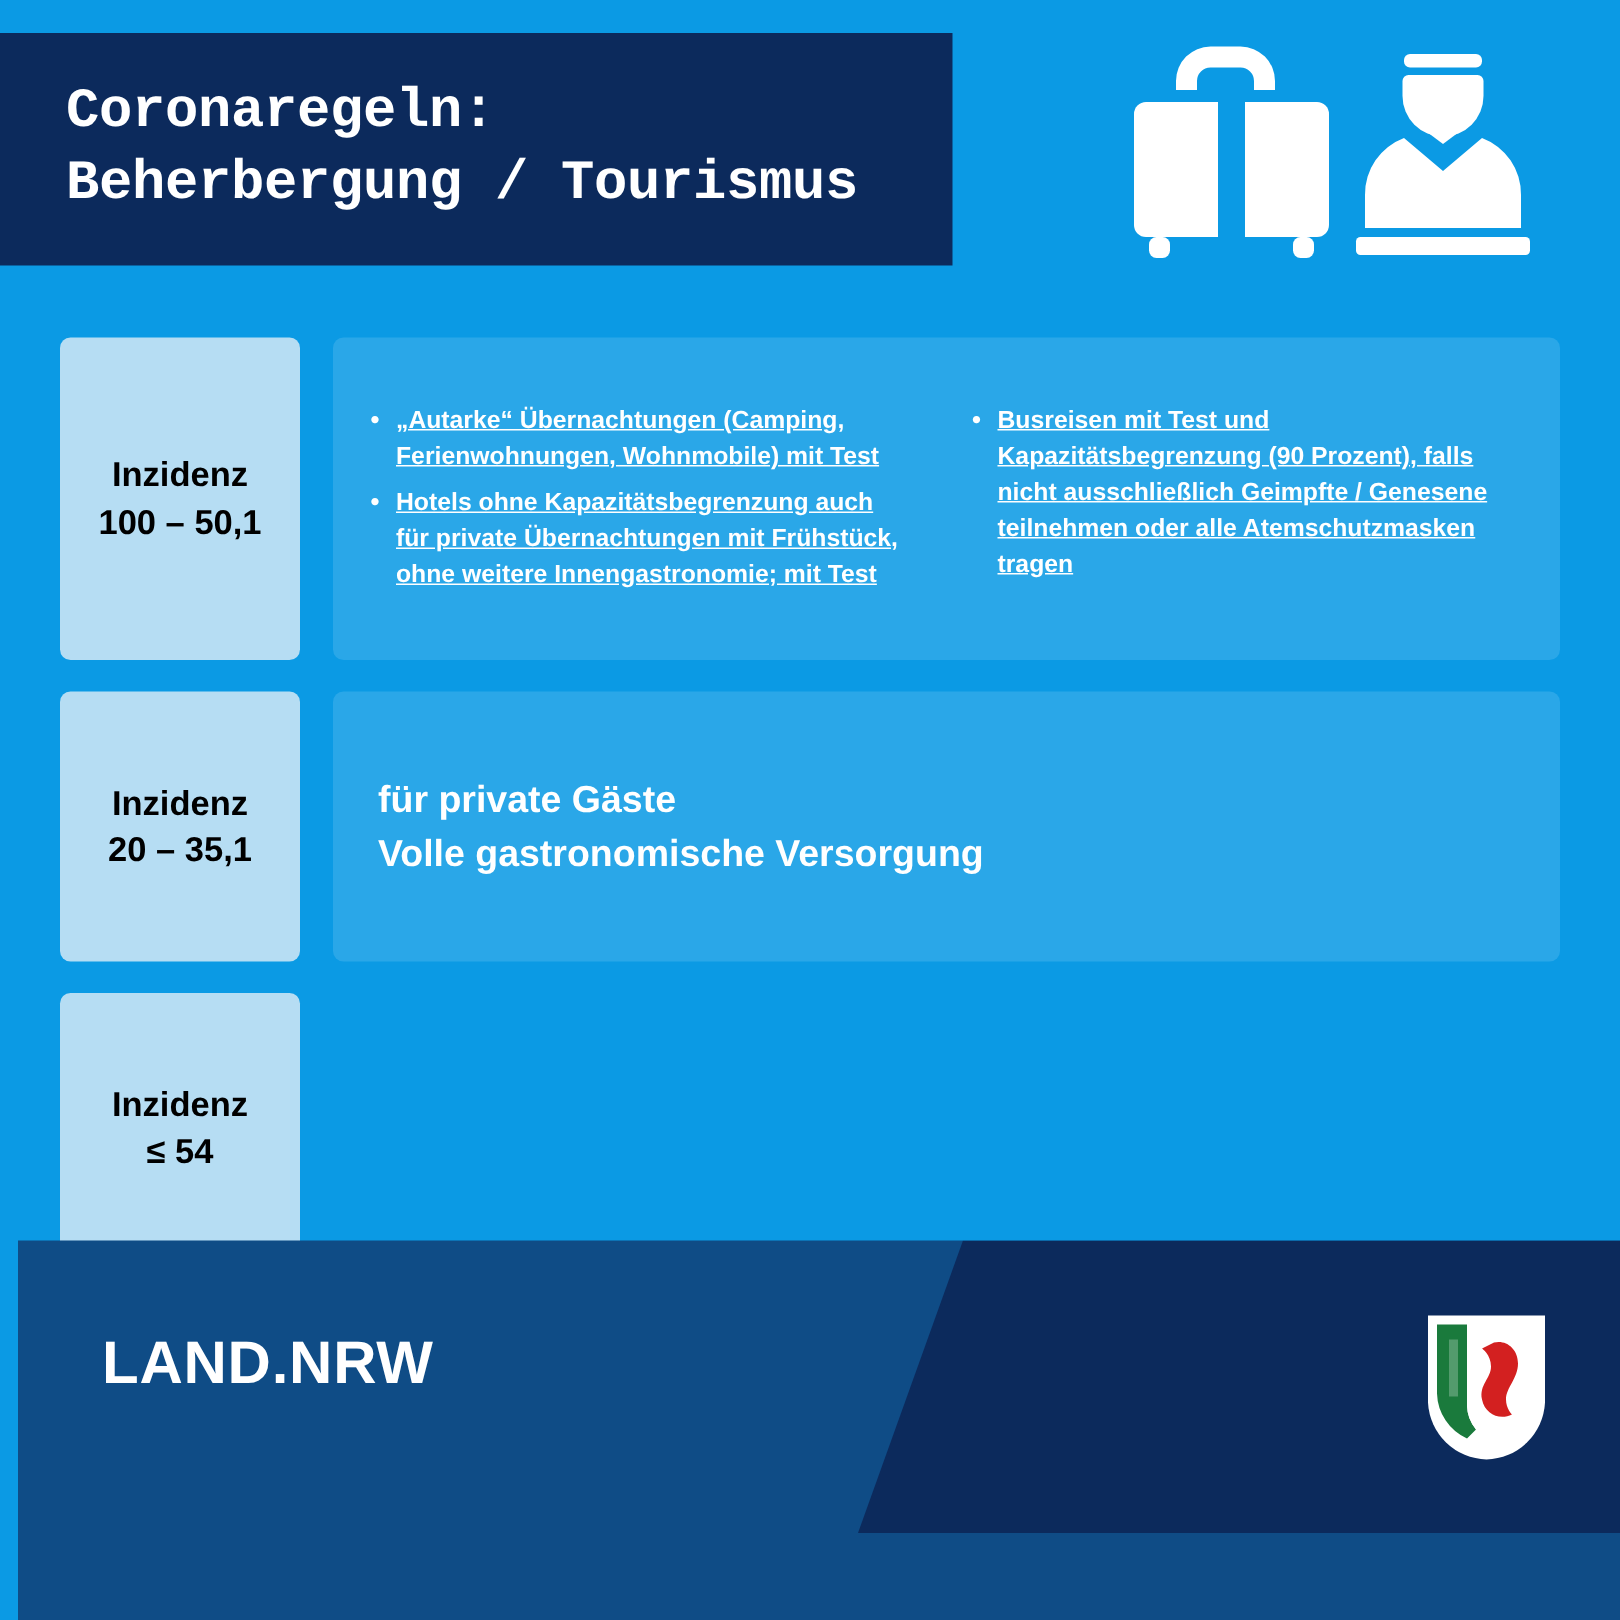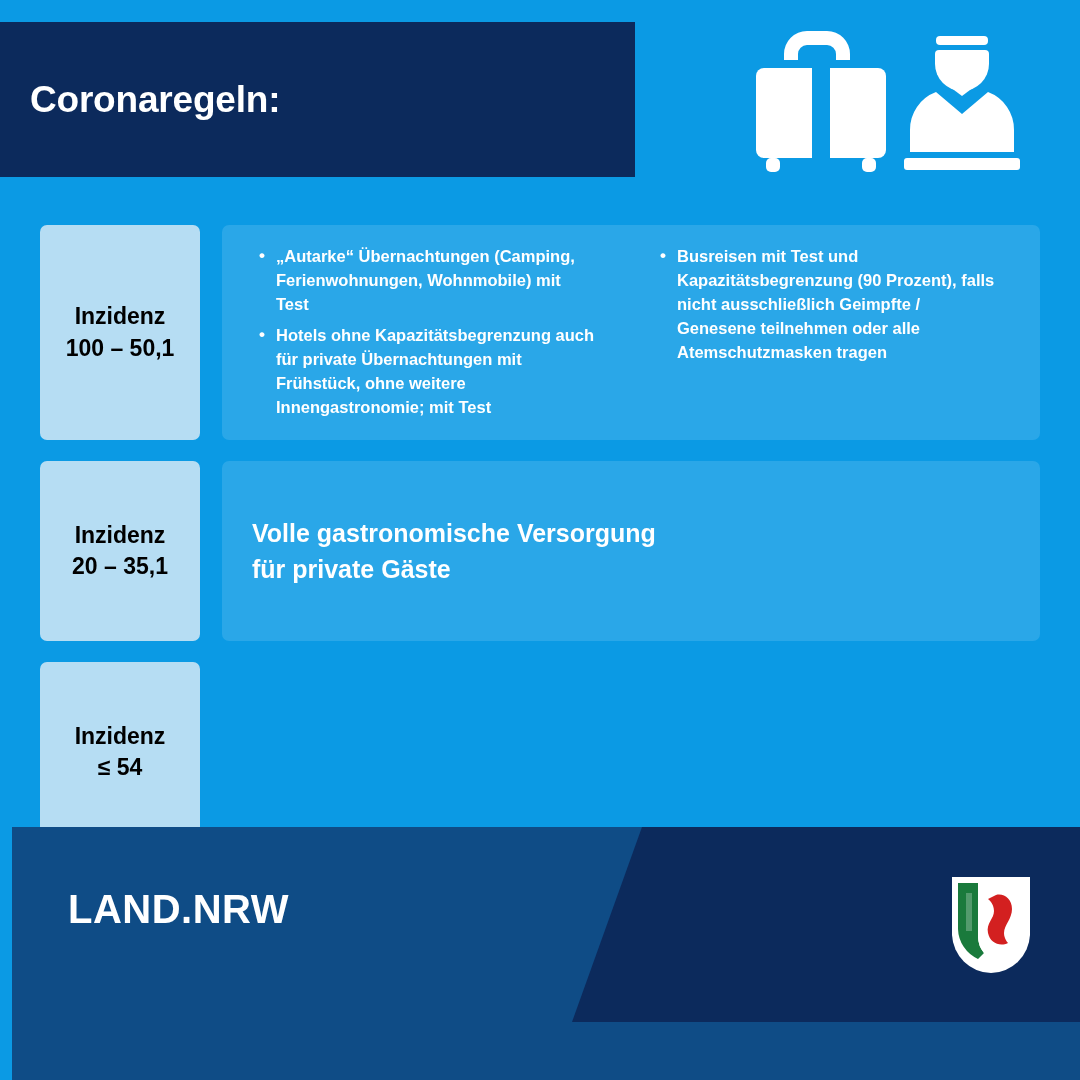--- a/index.html
+++ b/index.html
@@ -30,22 +30,23 @@
     height: 155px;
     background: #0c2a5c;
     display: flex;
     align-items: center;
   }
   .header-title {
     color: #ffffff;
     font-size: 37px;
     font-weight: bold;
     line-height: 1.28;
-    padding-left: 30px;
+    padding-left: 44px;
     letter-spacing: -0.2px;
+    font-family: Liberation Mono, monospace;
   }
   .header-icons {
     position: absolute;
     right: 44px;
     top: 30px;
     width: 300px;
     height: 150px;
   }
 
   
@@ -93,23 +94,24 @@
     width: 100%;
     padding: 0 10px 0 6px;
     box-sizing: border-box;
   }
   .col {
     flex: 1 1 50%;
     padding: 0 18px 0 10px;
     box-sizing: border-box;
   }
   ul.bullets {
-    margin: 16px;
+    margin: 4px;
     padding-left: 22px;
     list-style: none;
+    text-decoration: underline;
   }
   ul.bullets li {
     position: relative;
     font-size: 16.5px;
     font-weight: bold;
     line-height: 1.45;
     margin-bottom: 7px;
     color: #ffffff;
   }
   ul.bullets li:last-child { margin-bottom: 0; }
@@ -168,20 +170,21 @@
   }
 </style>
 </head>
 <body>
 
 <div class="canvas">
 
   <div class="header-bar">
     <div class="header-title">
       <div>Coronaregeln:</div>
+      <div>Beherbergung / Tourismus</div>
     </div>
   </div>
 
   <div class="header-icons">
     <svg width="300" height="150" viewBox="0 0 300 150">
 
       <g fill="#ffffff">
         <path d="M48 30 h14 v-6 a9 9 0 0 1 9-9 h20 a9 9 0 0 1 9 9 v6 h14 v-6 a23 23 0 0 0 -23 -23 h-20 a23 23 0 0 0 -23 23 z"></path>
         <rect x="20" y="38" width="130" height="90" rx="8"></rect>
         <rect x="76" y="38" width="18" height="90" fill="#0b9ae4"></rect>
@@ -223,22 +226,22 @@
       </div>
     </div>
 
     <div class="row row-2">
       <div class="badge">
         <span>Inzidenz</span>
         <span>20 – 35,1</span>
       </div>
       <div class="content">
         <div class="big-text">
+          <div>für private Gäste</div>
           <div>Volle gastronomische Versorgung</div>
-          <div>für private Gäste</div>
         </div>
       </div>
     </div>
 
     <div class="row row-3">
       <div class="badge">
         <span>Inzidenz</span>
         <span>≤ 54</span>
       </div>
     </div>

